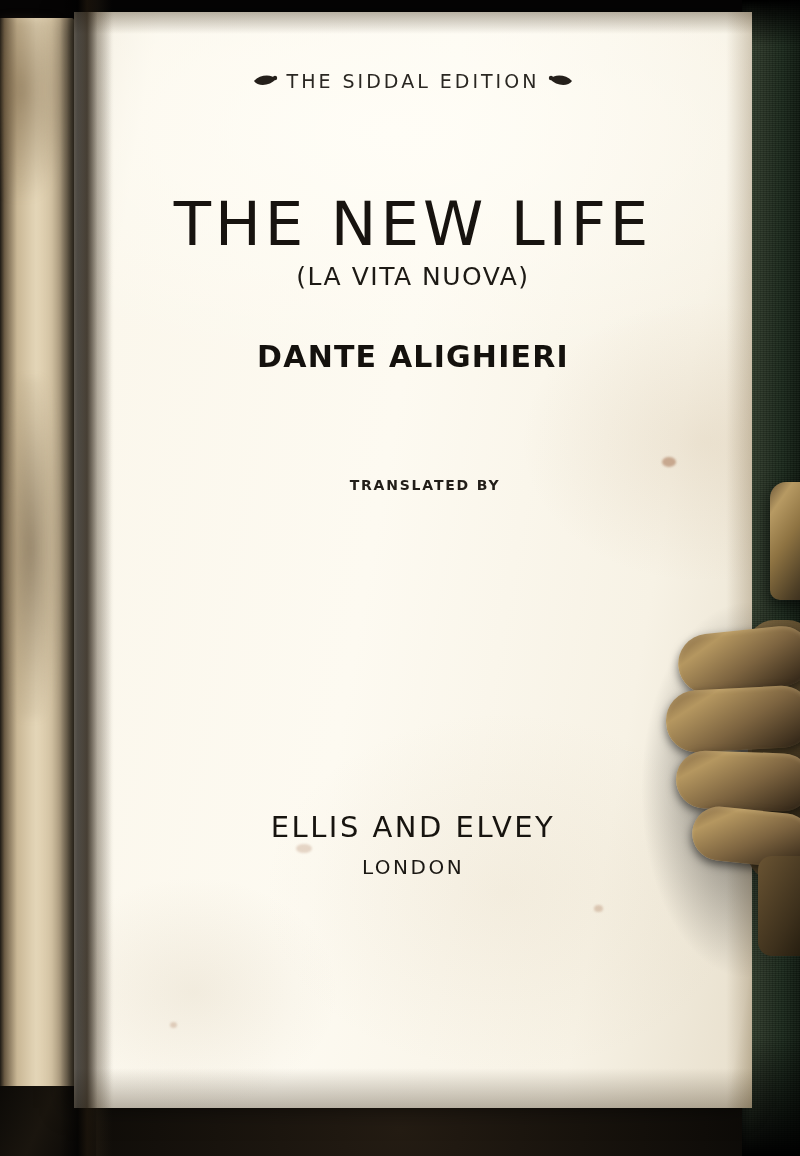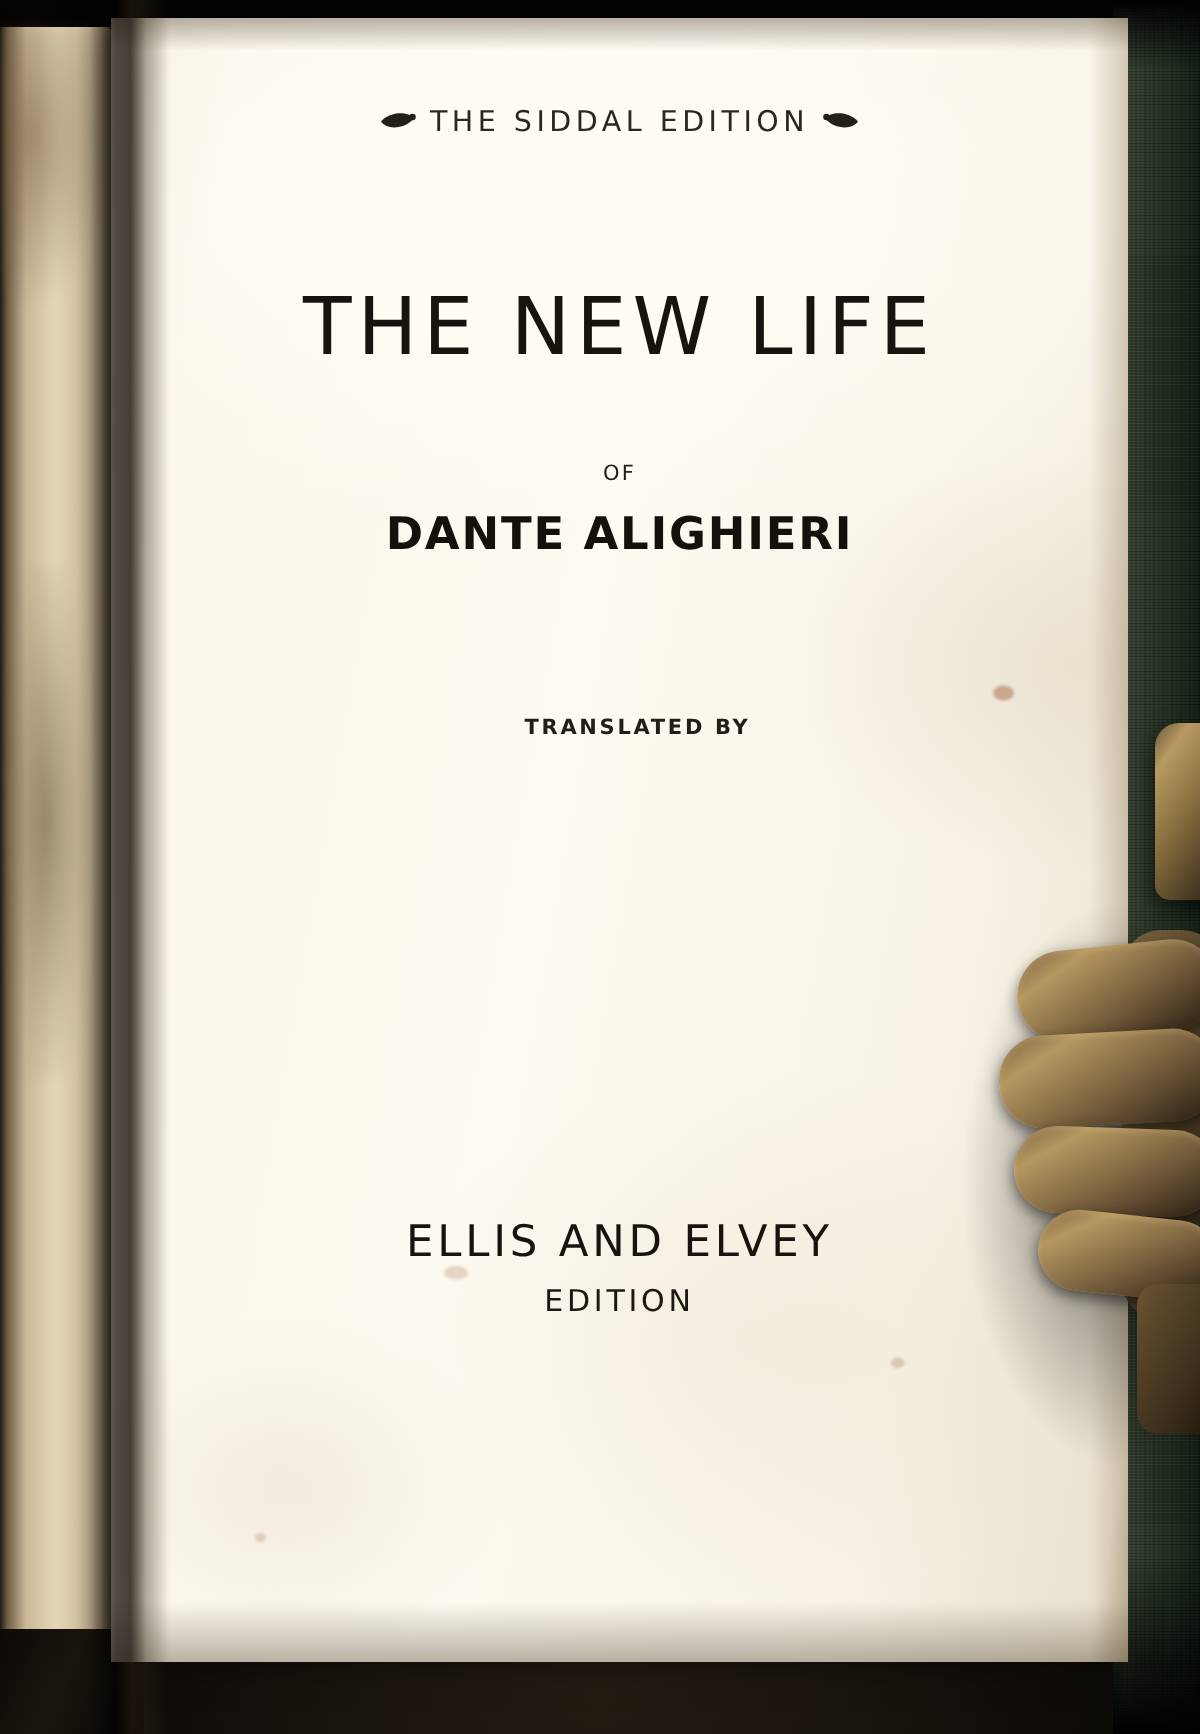--- a/index.html
+++ b/index.html
@@ -218,21 +218,21 @@
   }
   .leaf svg { display:block; }
 
   .main-title {
     position: absolute;
     top: 176px;
     left: 0;
     width: 678px;
     text-align: center;
     font-family: "DejaVu Sans", sans-serif;
-    font-size: 53px;
+    font-size: 61px;
     letter-spacing: 4px;
     color: #17130f;
     white-space: nowrap;
   }
   .subtitle {
     position: absolute;
     top: 250px;
     left: 0;
     width: 678px;
     text-align: center;
@@ -411,27 +411,27 @@
       <span class="series-text">THE SIDDAL EDITION</span>
       <span class="leaf">
         <svg viewBox="0 0 26 14" width="26" height="14" aria-hidden="true">
           <path d="M24 7 C18 0, 6 0, 2 5 C8 12, 20 13, 24 7 Z" fill="currentColor"></path>
           <circle cx="3" cy="4" r="2.2" fill="currentColor"></circle>
         </svg>
       </span>
     </div>
 
     <div class="main-title">THE NEW LIFE</div>
-    <div class="of-line">OF</div>
+    <div class="subtitle">(LA VITA NUOVA)</div>
     <div class="author">DANTE ALIGHIERI</div>
 
     <div class="translated-by">TRANSLATED BY</div>
 
     <div class="publisher">ELLIS AND ELVEY</div>
-    <div class="city">EDITION</div>
+    <div class="city">LONDON</div>
 
     <div class="paper-edge-left"></div>
     <div class="paper-edge-right"></div>
     <div class="paper-edge-top"></div>
     <div class="paper-edge-bottom"></div>
   </div>
 
   <div class="gutter"></div>
 
   <div class="hand-shadow"></div>

